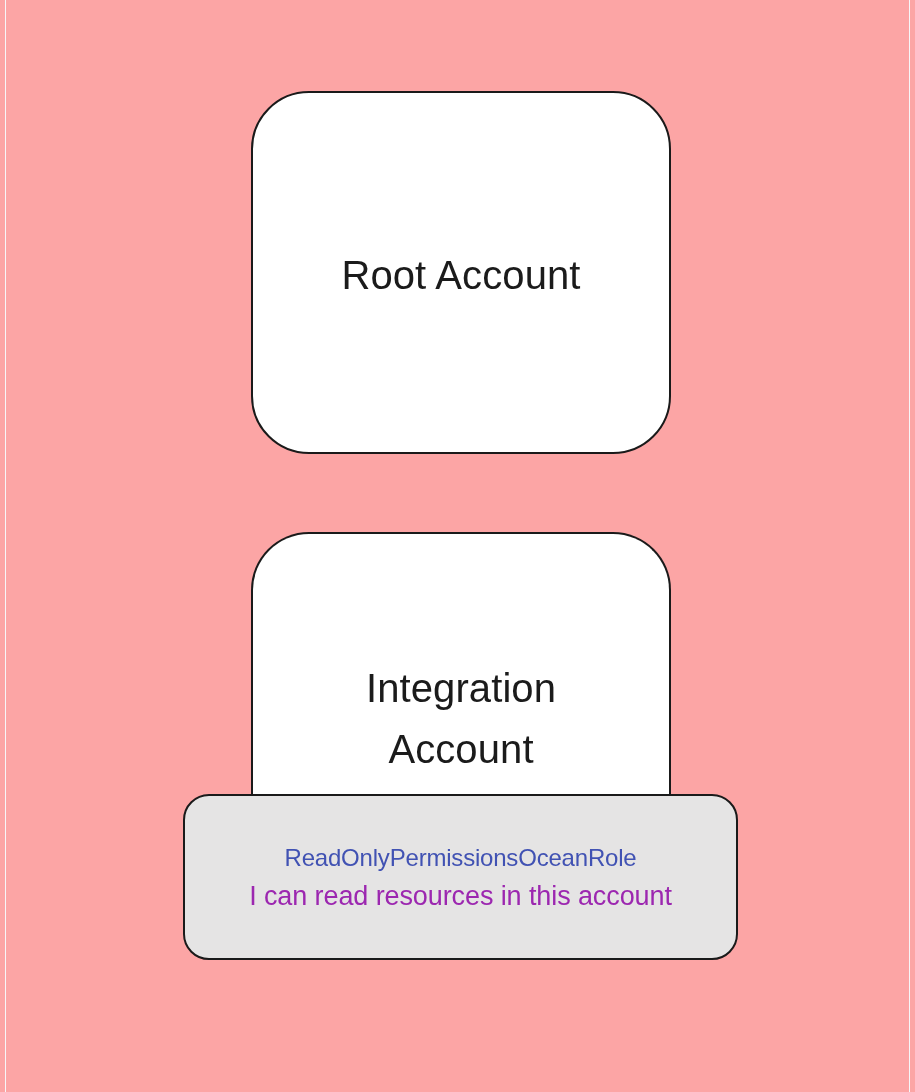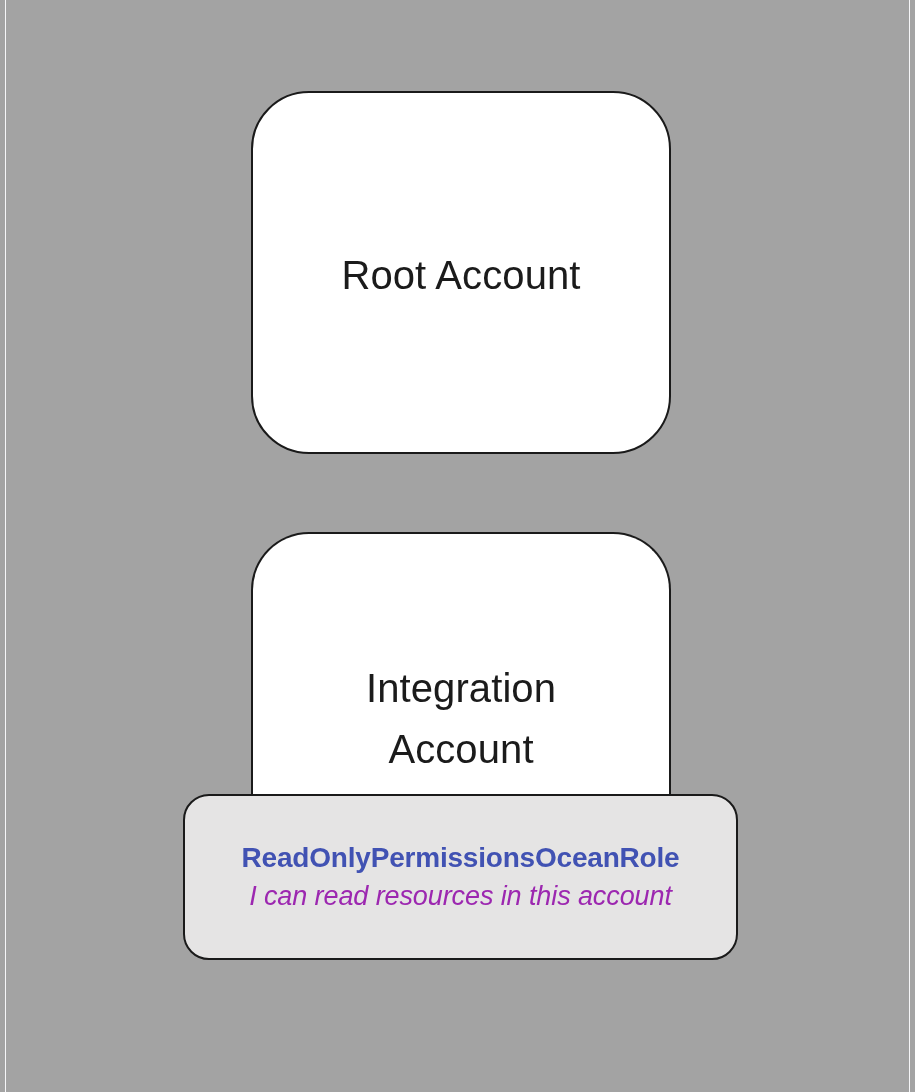--- a/index.html
+++ b/index.html
@@ -7,21 +7,21 @@
     padding: 0;
     background: #ffffff;
   }
   body {
     font-family: "Liberation Sans", "DejaVu Sans", sans-serif;
   }
   #canvas {
     position: relative;
     width: 915px;
     height: 1092px;
-    background: #a3a3a3;
+    background: #fca5a5;
     overflow: hidden;
   }
 
   
   .page-edge {
     position: absolute;
     top: 0;
     width: 1px;
     height: 100%;
     background: #f6f6f8;
@@ -85,30 +85,29 @@
     border: 2px solid #1a1a1a;
     border-radius: 26px;
     box-sizing: border-box;
     display: flex;
     flex-direction: column;
     align-items: center;
     justify-content: center;
     z-index: 5;
   }
   .role-title {
-    font-size: 28px;
-    font-weight: 700;
+    font-size: 24px;
+    font-weight: 400;
     color: #4152b3;
     line-height: 38px;
     letter-spacing: -0.2px;
     white-space: nowrap;
   }
   .role-desc {
     font-size: 27px;
-    font-style: italic;
     font-weight: 400;
     color: #9c27b0;
     line-height: 38px;
     letter-spacing: -0.1px;
     white-space: nowrap;
   }
 </style>
 </head>
 <body>
 

